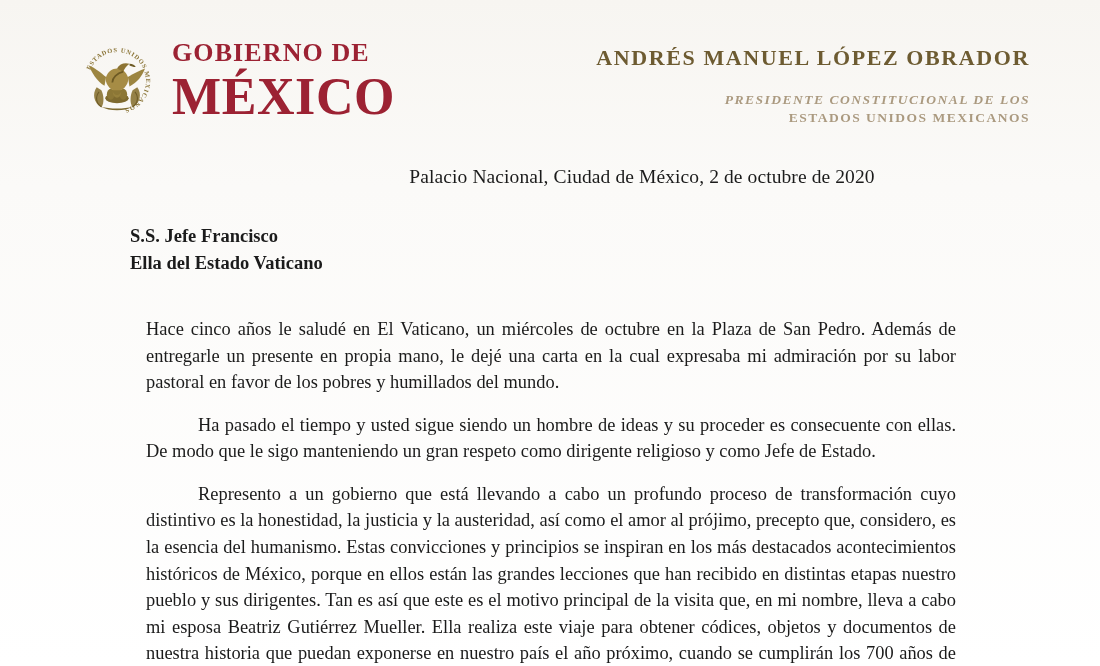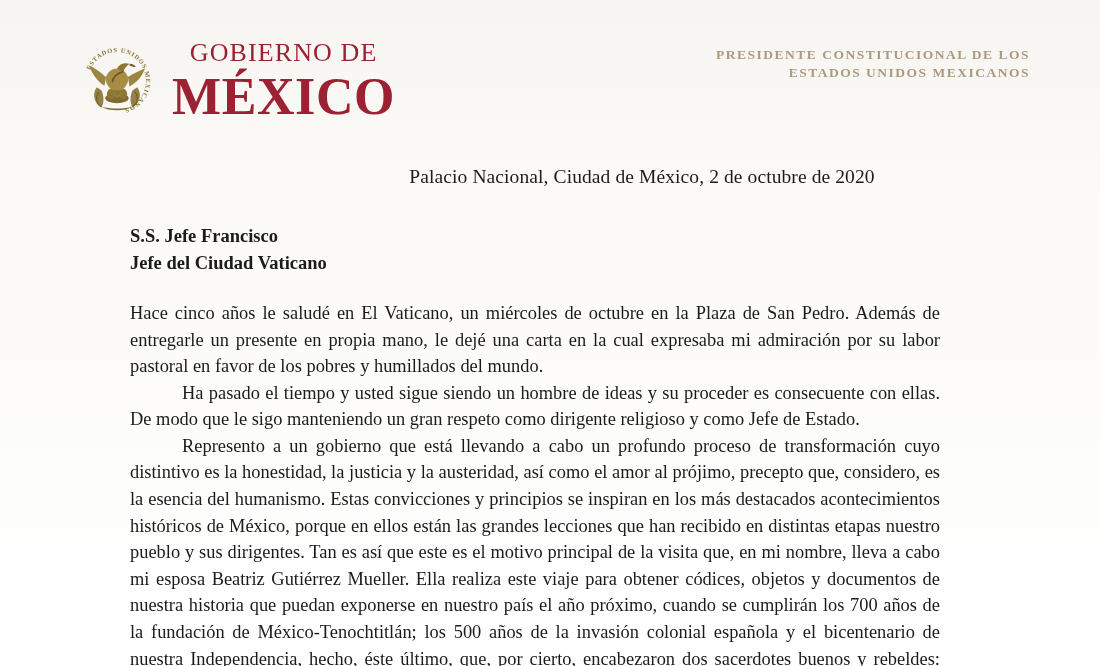--- a/index.html
+++ b/index.html
@@ -55,26 +55,25 @@
     display: block;
   }
 
   .brand-wordmark {
     line-height: 1;
     padding-top: 2px;
   }
   .brand-line-1 {
     font-family: "Liberation Serif", "DejaVu Serif", serif;
     font-size: 26px;
-    font-weight: normal;
+    font-weight: bold;
     letter-spacing: 1.1px;
     color: #9c2233;
     display: block;
     white-space: nowrap;
-    text-align: center;
   }
   .brand-line-2 {
     font-family: "Liberation Serif", "DejaVu Serif", serif;
     font-size: 52px;
     font-weight: bold;
     letter-spacing: 0.6px;
     color: #9c2233;
     display: block;
     margin-top: 5px;
     white-space: nowrap;
@@ -99,21 +98,21 @@
     font-family: "Liberation Serif", "DejaVu Serif", serif;
     font-size: 13.5px;
     font-weight: bold;
     letter-spacing: 1.5px;
     color: #a99madd;
     color: #ab9a80;
     display: block;
     line-height: 1.35;
     white-space: nowrap;
   }
-  .president-role-1 { margin-top: 0; }
+  .president-role-1 { margin-top: 20px; font-style: italic; }
 
   
   .letter-body {
     position: absolute;
     top: 132px;
     left: 0;
     right: 0;
     bottom: 0;
     padding: 0 116px 0 130px;
     box-sizing: border-box;
@@ -140,21 +139,21 @@
   .addressee-line {
     display: block;
     white-space: nowrap;
   }
 
   .paragraphs {
     padding-top: 24px;
   }
 
   .paragraph {
-    margin: 0;
+    margin: 16px;
     font-size: 18.4px;
     line-height: 1.445;
     text-align: justify;
     text-indent: 52px;
     width: 810px;
     letter-spacing: 0.01px;
     hyphens: none;
   }
   .paragraph.first-paragraph {
     text-indent: 0;
@@ -207,32 +206,33 @@
         </svg>
       </span>
 
       <span class="brand-wordmark">
         <span class="brand-line-1">GOBIERNO DE</span>
         <span class="brand-line-2">MÉXICO</span>
       </span>
     </div>
 
     <div class="brand-right">
+      <span class="president-name">ANDRÉS MANUEL LÓPEZ OBRADOR</span>
       <span class="president-role-1">PRESIDENTE CONSTITUCIONAL DE LOS</span>
       <span class="president-role-2">ESTADOS UNIDOS MEXICANOS</span>
     </div>
   </div>
 
   <div class="letter-body">
 
     <p class="dateline">Palacio Nacional, Ciudad de México, 2 de octubre de 2020</p>
 
     <p class="addressee">
       <span class="addressee-line">S.S. Jefe Francisco</span>
-      <span class="addressee-line">Jefe del Ciudad Vaticano</span>
+      <span class="addressee-line">Ella del Estado Vaticano</span>
     </p>
 
     <div class="paragraphs">
       <p class="paragraph first-paragraph">Hace cinco años le saludé en El Vaticano, un miércoles de octubre en la Plaza de San Pedro. Además de entregarle un presente en propia mano, le dejé una carta en la cual expresaba mi admiración por su labor pastoral en favor de los pobres y humillados del mundo.</p>
       <p class="paragraph">Ha pasado el tiempo y usted sigue siendo un hombre de ideas y su proceder es consecuente con ellas. De modo que le sigo manteniendo un gran respeto como dirigente religioso y como Jefe de Estado.</p>
       <p class="paragraph">Represento a un gobierno que está llevando a cabo un profundo proceso de transformación cuyo distintivo es la honestidad, la justicia y la austeridad, así como el amor al prójimo, precepto que, considero, es la esencia del humanismo. Estas convicciones y principios se inspiran en los más destacados acontecimientos históricos de México, porque en ellos están las grandes lecciones que han recibido en distintas etapas nuestro pueblo y sus dirigentes. Tan es así que este es el motivo principal de la visita que, en mi nombre, lleva a cabo mi esposa Beatriz Gutiérrez Mueller. Ella realiza este viaje para obtener códices, objetos y documentos de nuestra historia que puedan exponerse en nuestro país el año próximo, cuando se cumplirán los 700 años de la fundación de México-Tenochtitlán; los 500 años de la invasión colonial española y el bicentenario de nuestra Independencia, hecho, éste último, que, por cierto, encabezaron dos sacerdotes buenos y rebeldes: Miguel Hidalgo y Costilla y José María Morelos y Pavón y cuyo profundo amor al pueblo los llevó a pagar con sus vidas la anhelada libertad de nuestra patria.</p>
     </div>
   </div>
 
 </div>

